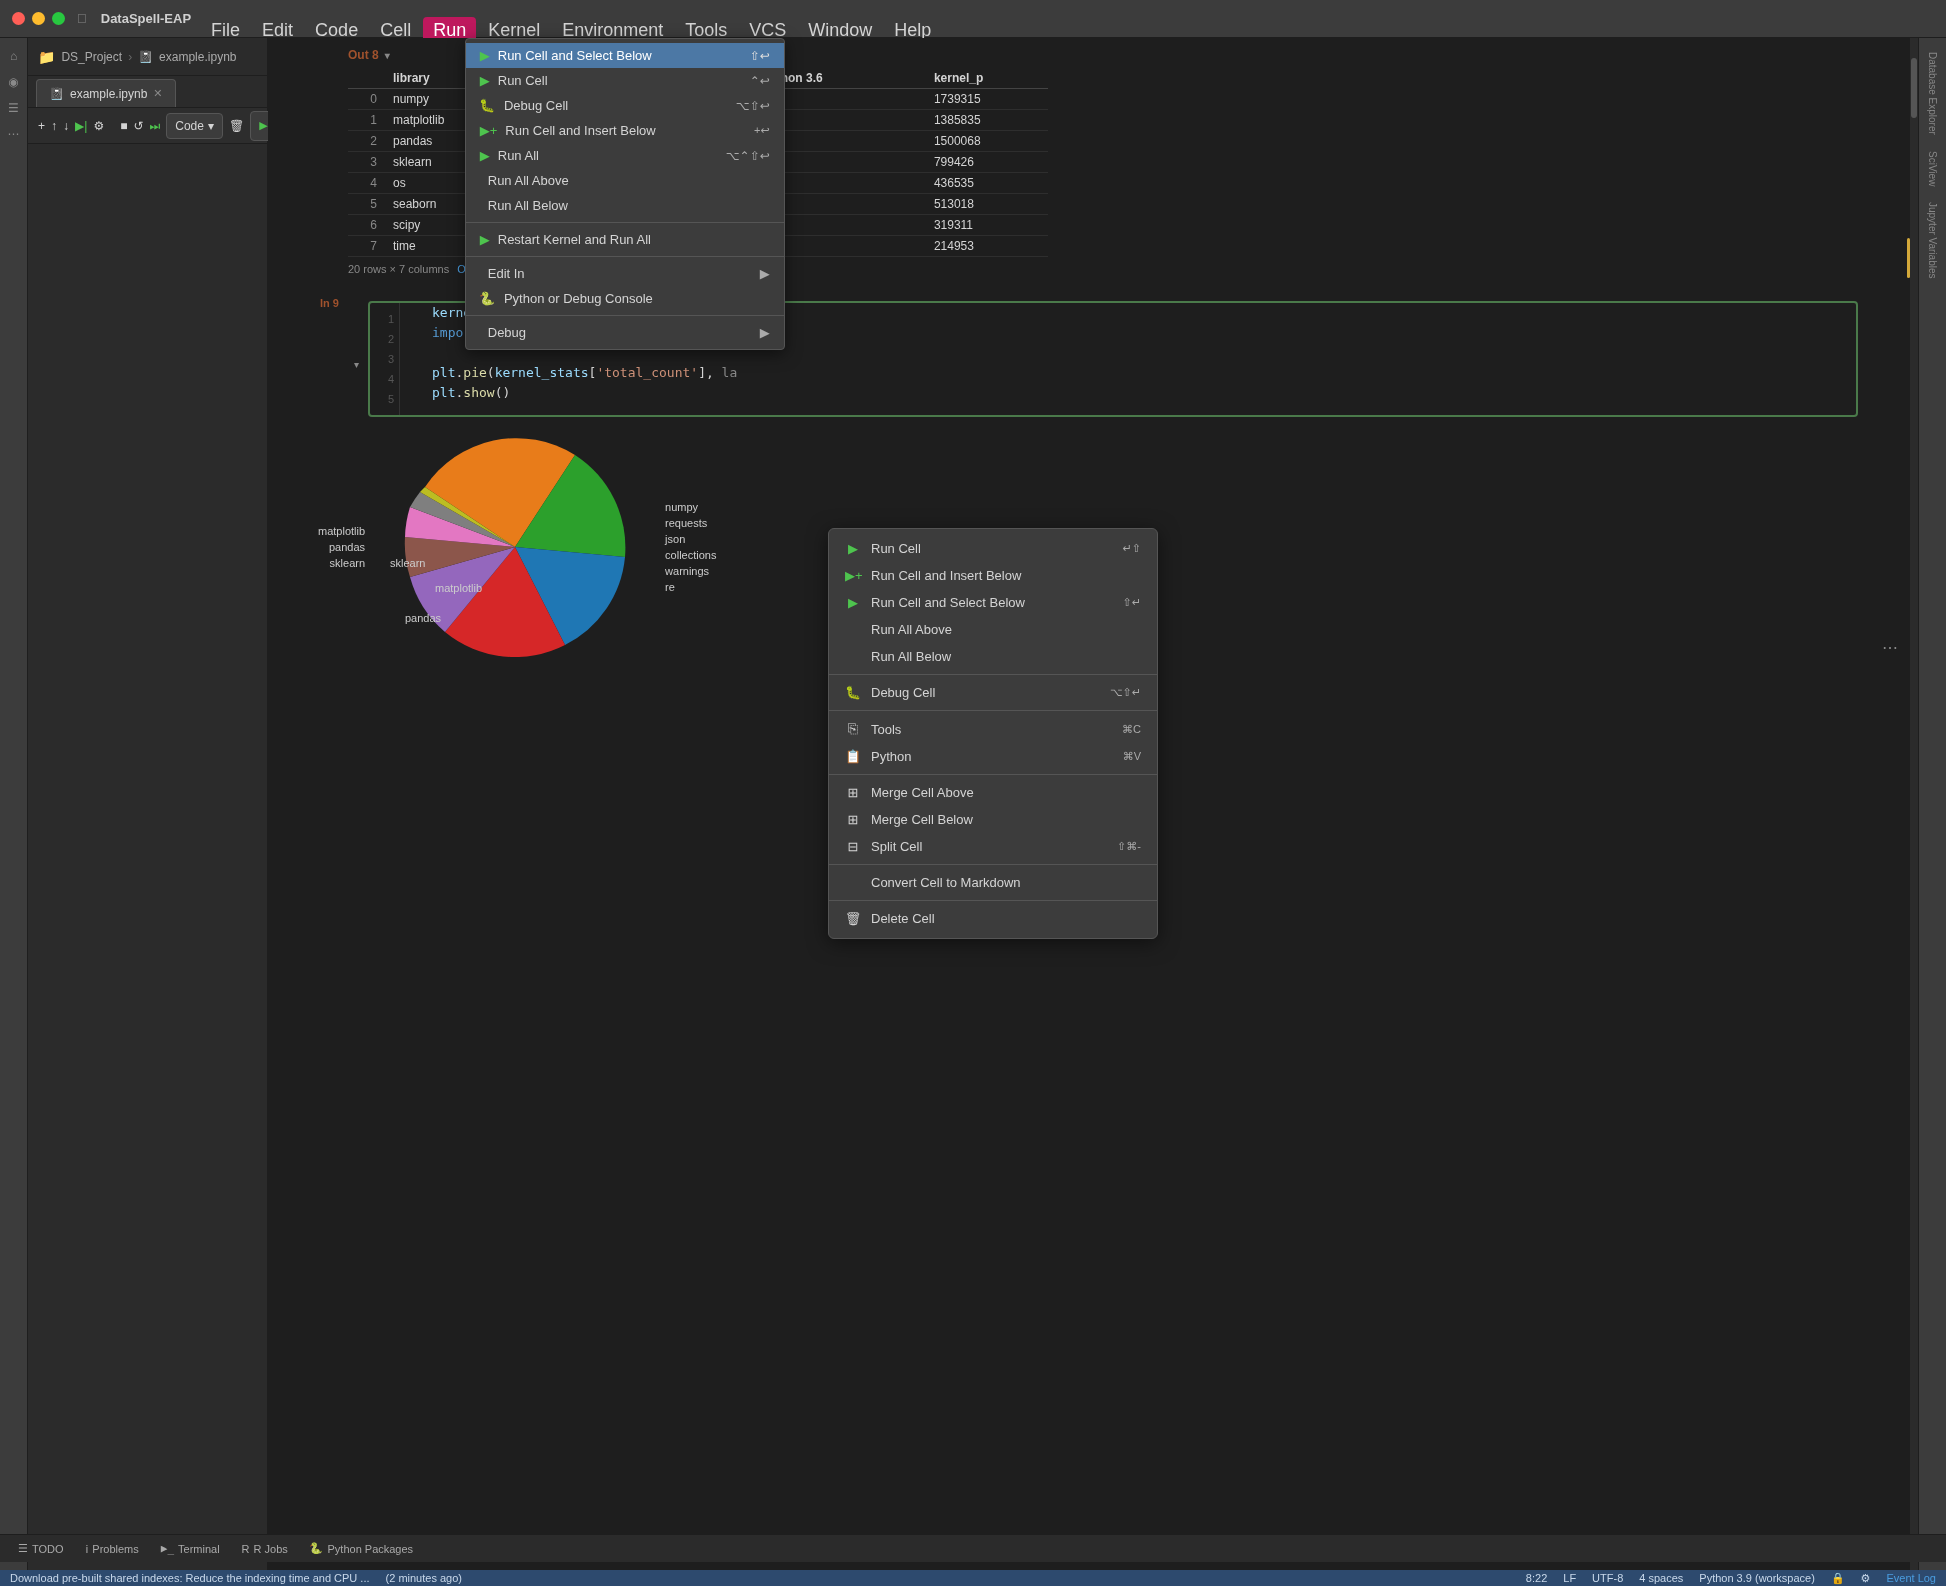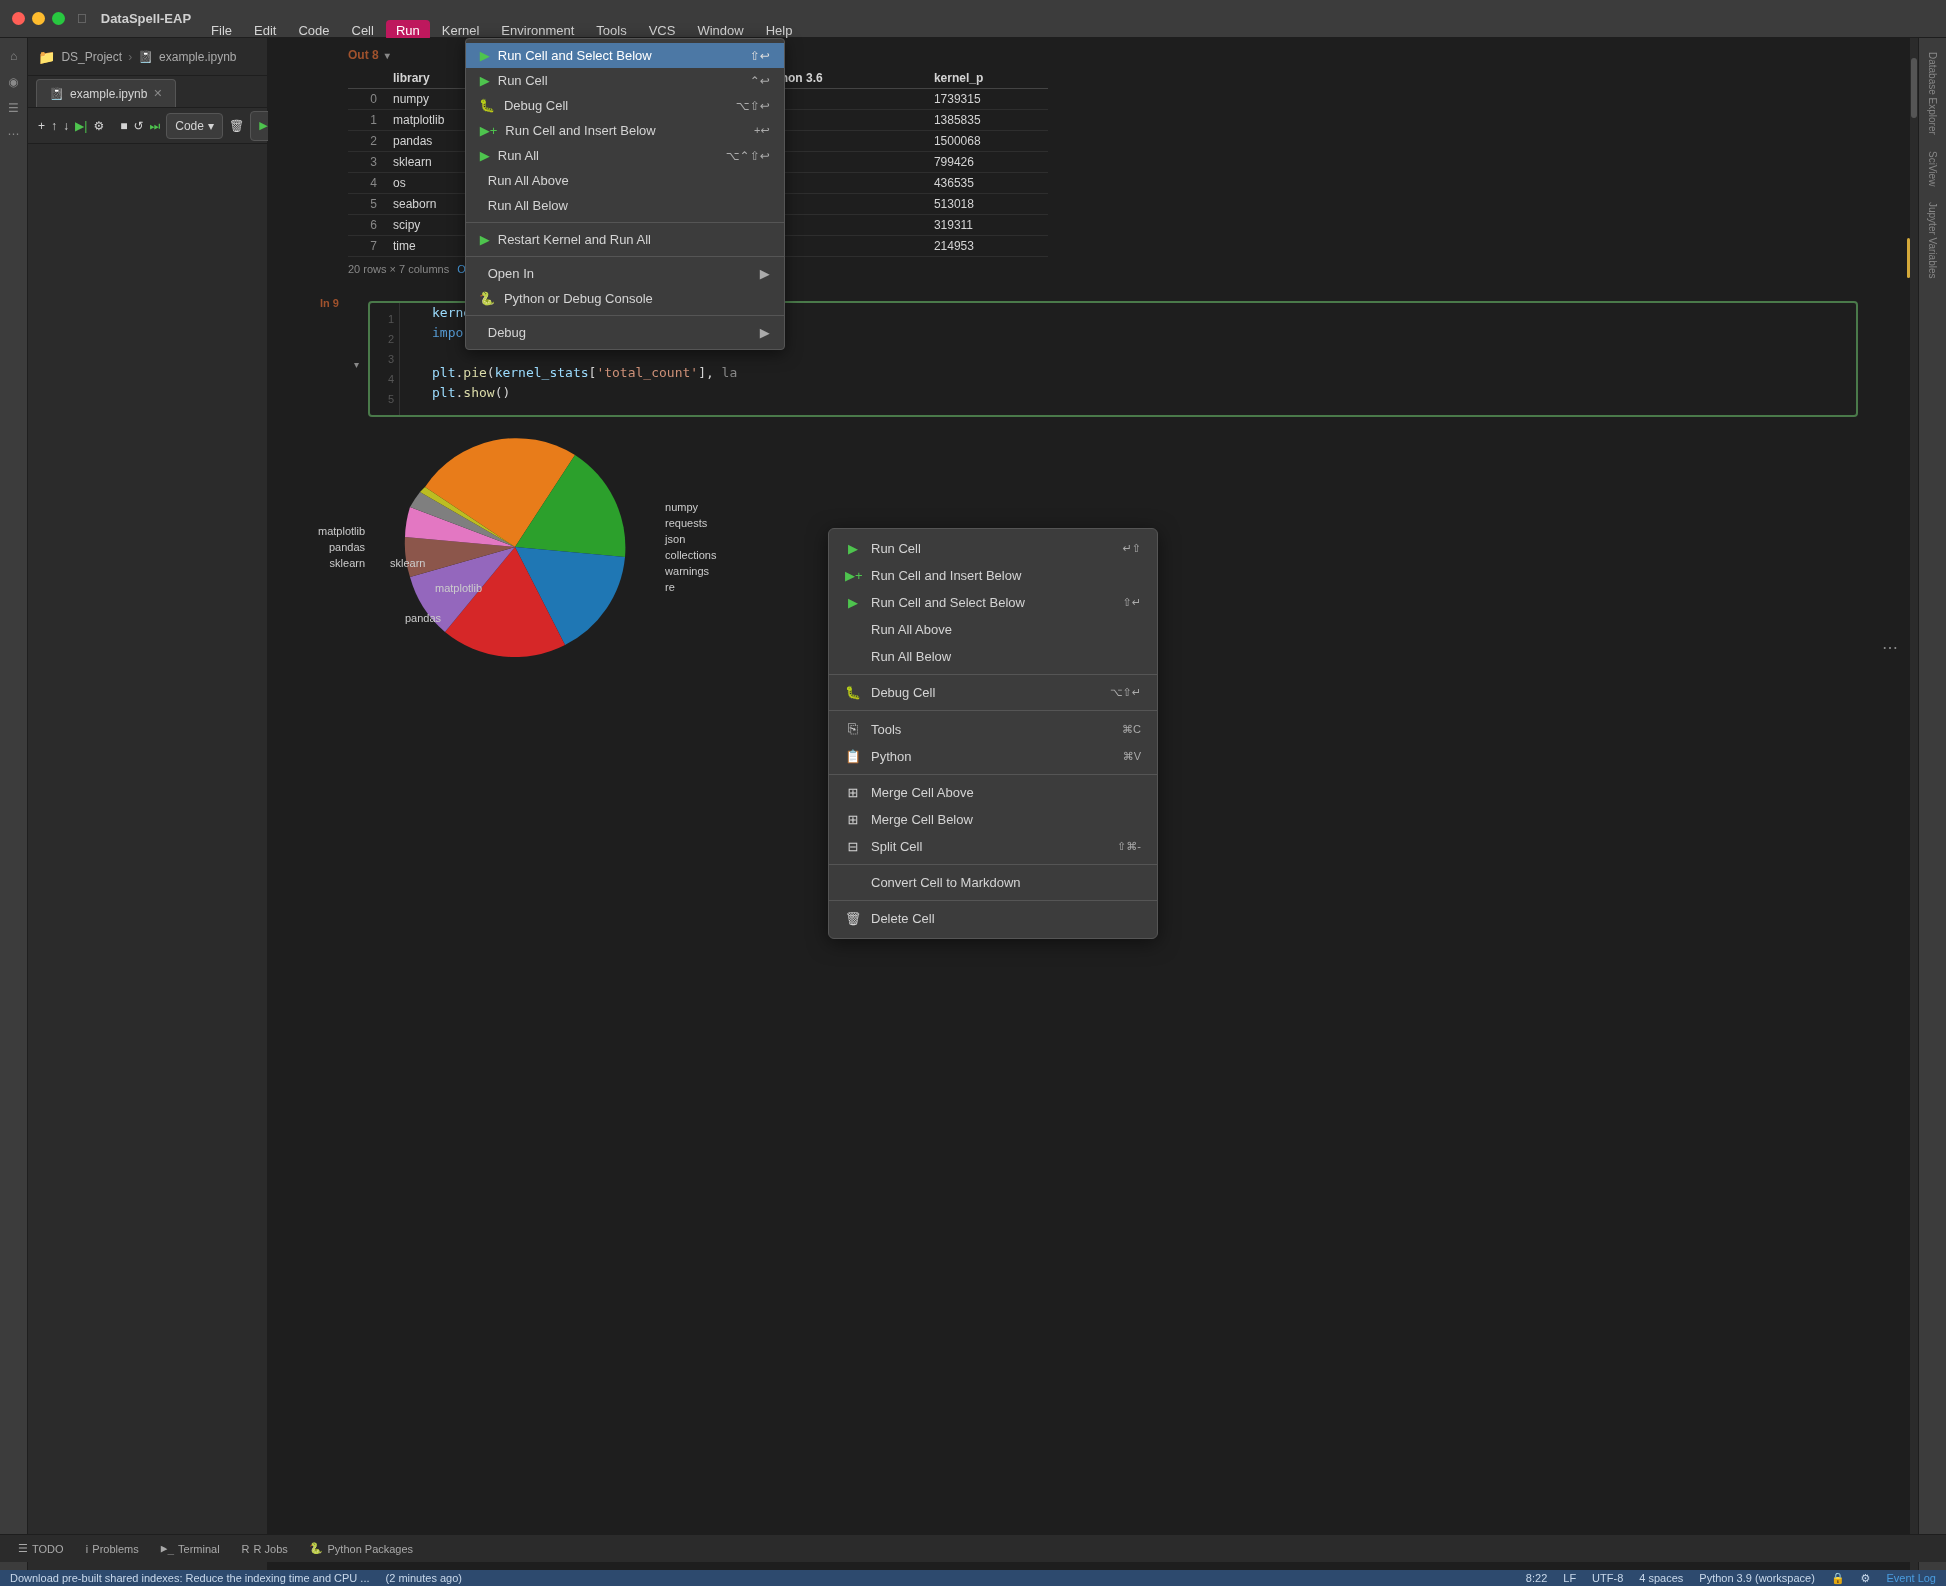--- a/index.html
+++ b/index.html
@@ -43,21 +43,21 @@
       align-items: center;
       height: 100%;
       margin-left: 10px;
       gap: 2px;
     }
     .menu-item {
       padding: 3px 10px;
       color: #d4d4d4;
       cursor: pointer;
       border-radius: 4px;
-      font-size: 13px;
+      font-size: 18px;
       margin-top: 24px;
     }
     .menu-item:hover, .menu-item.active {
       background: #4c78a5;
       color: white;
     }
     .menu-item.active {
       background: #be185d;
     }
 
@@ -510,21 +510,21 @@
         <span>Run All Below</span>
       </div>
       <div class="menu-sep"></div>
       <div class="run-menu-item">
         <span style="color:#4ec44e;">▶</span>
         <span>Restart Kernel and Run All</span>
       </div>
       <div class="menu-sep"></div>
       <div class="run-menu-item">
         <span></span>
-        <span>Open In</span>
+        <span>Edit In</span>
         <span class="menu-arrow">▶</span>
       </div>
       <div class="run-menu-item">
         <span>🐍</span>
         <span>Python or Debug Console</span>
       </div>
       <div class="menu-sep"></div>
       <div class="run-menu-item">
         <span></span>
         <span>Debug</span>

